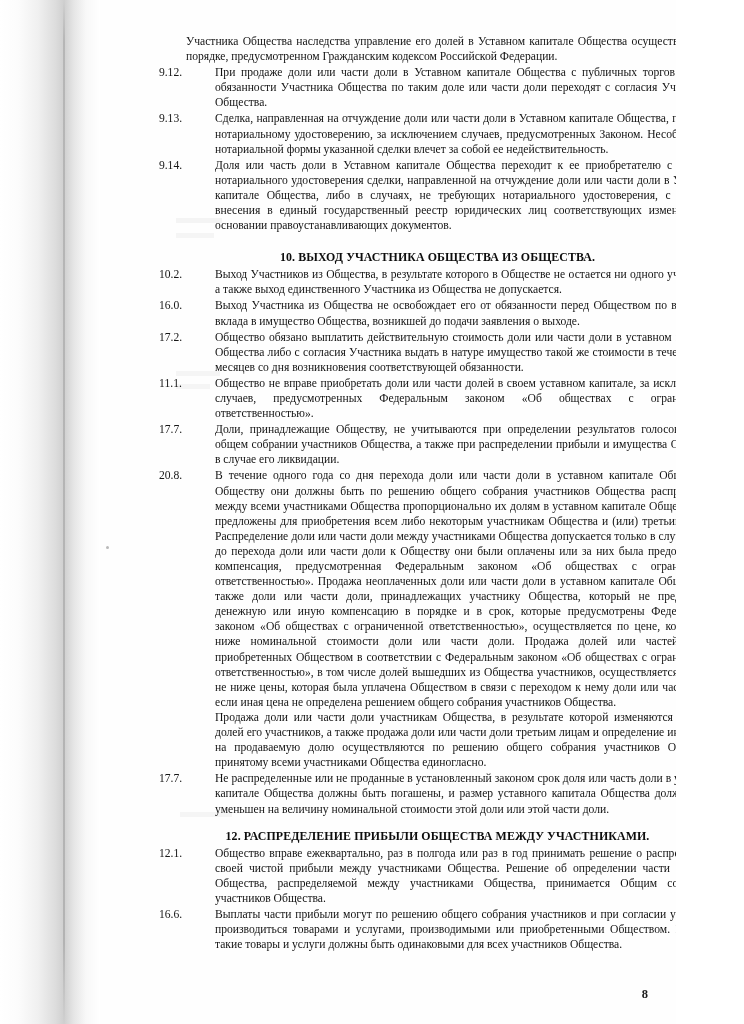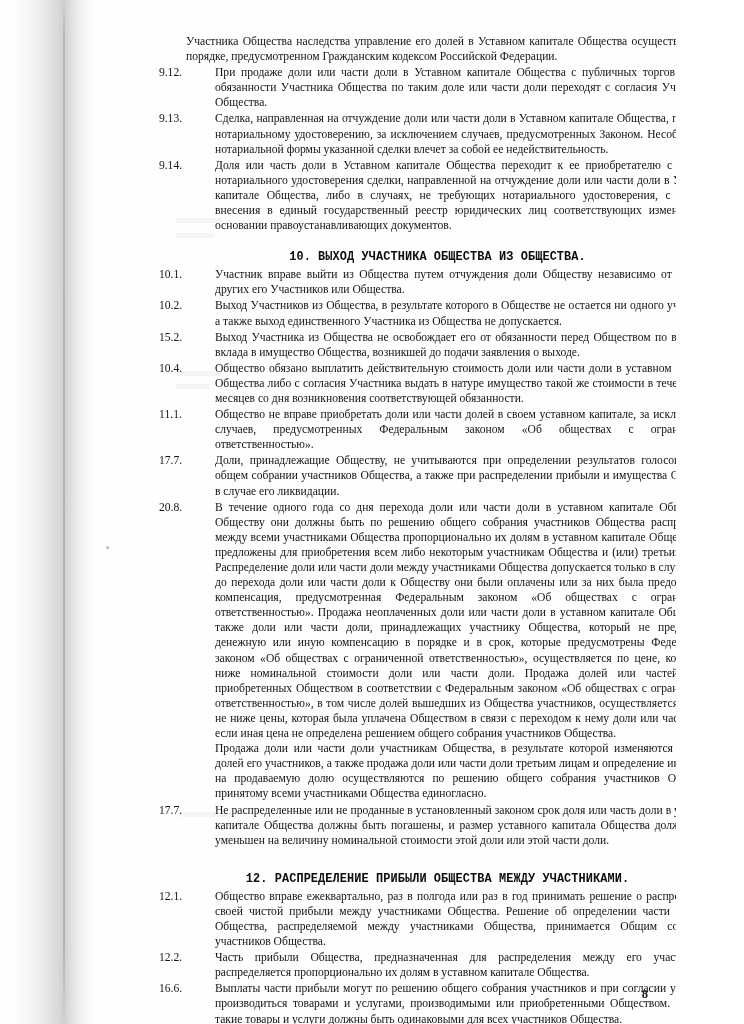--- a/index.html
+++ b/index.html
@@ -98,24 +98,23 @@
     text-align: justify;
   }
   .section-head {
     font-size: 11.9px;
     font-weight: bold;
     text-align: center;
     color: #0d0d0d;
     margin: 17px 0 2px 0;
     line-height: 15px;
     letter-spacing: 0.1px;
-    font-family: Liberation Mono, monospace;
   }
   .section-head.tight {
-    margin-top: 24px;
+    margin-top: 12px;
   }
   #page-number {
     position: absolute;
     right: 28px;
     bottom: 22px;
     font-size: 12.5px;
     font-weight: bold;
     color: #1a1a1a;
   }
   
@@ -162,43 +161,37 @@
 
     <div class="clause">
       <div class="clause-num">9.14.</div>
       <div class="clause-body">
         <p>Доля или часть доли в Уставном капитале Общества переходит к ее приобретателю с момента нотариального удостоверения сделки, направленной на отчуждение доли или части доли в Уставном капитале Общества, либо в случаях, не требующих нотариального удостоверения, с момента внесения в единый государственный реестр юридических лиц соответствующих изменений на основании правоустанавливающих документов.</p>
       </div>
     </div>
 
     <div class="section-head">10. ВЫХОД УЧАСТНИКА ОБЩЕСТВА ИЗ ОБЩЕСТВА.</div>
 
-    <div class="clause">
-      <div class="clause-num">10.1.</div>
-      <div class="clause-body">
-        <p>Участник вправе выйти из Общества путем отчуждения доли Обществу независимо от согласия других его Участников или Общества.</p>
-      </div>
-    </div>
 
     <div class="clause">
       <div class="clause-num">10.2.</div>
       <div class="clause-body">
         <p>Выход Участников из Общества, в результате которого в Обществе не остается ни одного участника, а также выход единственного Участника из Общества не допускается.</p>
       </div>
     </div>
 
     <div class="clause">
-      <div class="clause-num">15.2.</div>
+      <div class="clause-num">16.0.</div>
       <div class="clause-body">
         <p>Выход Участника из Общества не освобождает его от обязанности перед Обществом по внесению вклада в имущество Общества, возникшей до подачи заявления о выходе.</p>
       </div>
     </div>
 
     <div class="clause">
-      <div class="clause-num">10.4.</div>
+      <div class="clause-num">17.2.</div>
       <div class="clause-body">
         <p>Общество обязано выплатить действительную стоимость доли или части доли в уставном капитале Общества либо с согласия Участника выдать в натуре имущество такой же стоимости в течение трех месяцев со дня возникновения соответствующей обязанности.</p>
       </div>
     </div>
 
 
     <div class="clause">
       <div class="clause-num">11.1.</div>
       <div class="clause-body">
         <p>Общество не вправе приобретать доли или части долей в своем уставном капитале, за исключением случаев, предусмотренных Федеральным законом «Об обществах с ограниченной ответственностью».</p>
@@ -229,26 +222,20 @@
 
     <div class="section-head tight">12. РАСПРЕДЕЛЕНИЕ ПРИБЫЛИ ОБЩЕСТВА МЕЖДУ УЧАСТНИКАМИ.</div>
 
     <div class="clause">
       <div class="clause-num">12.1.</div>
       <div class="clause-body">
         <p>Общество вправе ежеквартально, раз в полгода или раз в год принимать решение о распределении своей чистой прибыли между участниками Общества. Решение об определении части прибыли Общества, распределяемой между участниками Общества, принимается Общим собранием участников Общества.</p>
       </div>
     </div>
 
-    <div class="clause">
-      <div class="clause-num">12.2.</div>
-      <div class="clause-body">
-        <p>Часть прибыли Общества, предназначенная для распределения между его участниками, распределяется пропорционально их долям в уставном капитале Общества.</p>
-      </div>
-    </div>
 
     <div class="clause">
       <div class="clause-num">16.6.</div>
       <div class="clause-body">
         <p>Выплаты части прибыли могут по решению общего собрания участников и при согласии участника производиться товарами и услугами, производимыми или приобретенными Обществом. Цены на такие товары и услуги должны быть одинаковыми для всех участников Общества.</p>
       </div>
     </div>
 
 
   </div>

